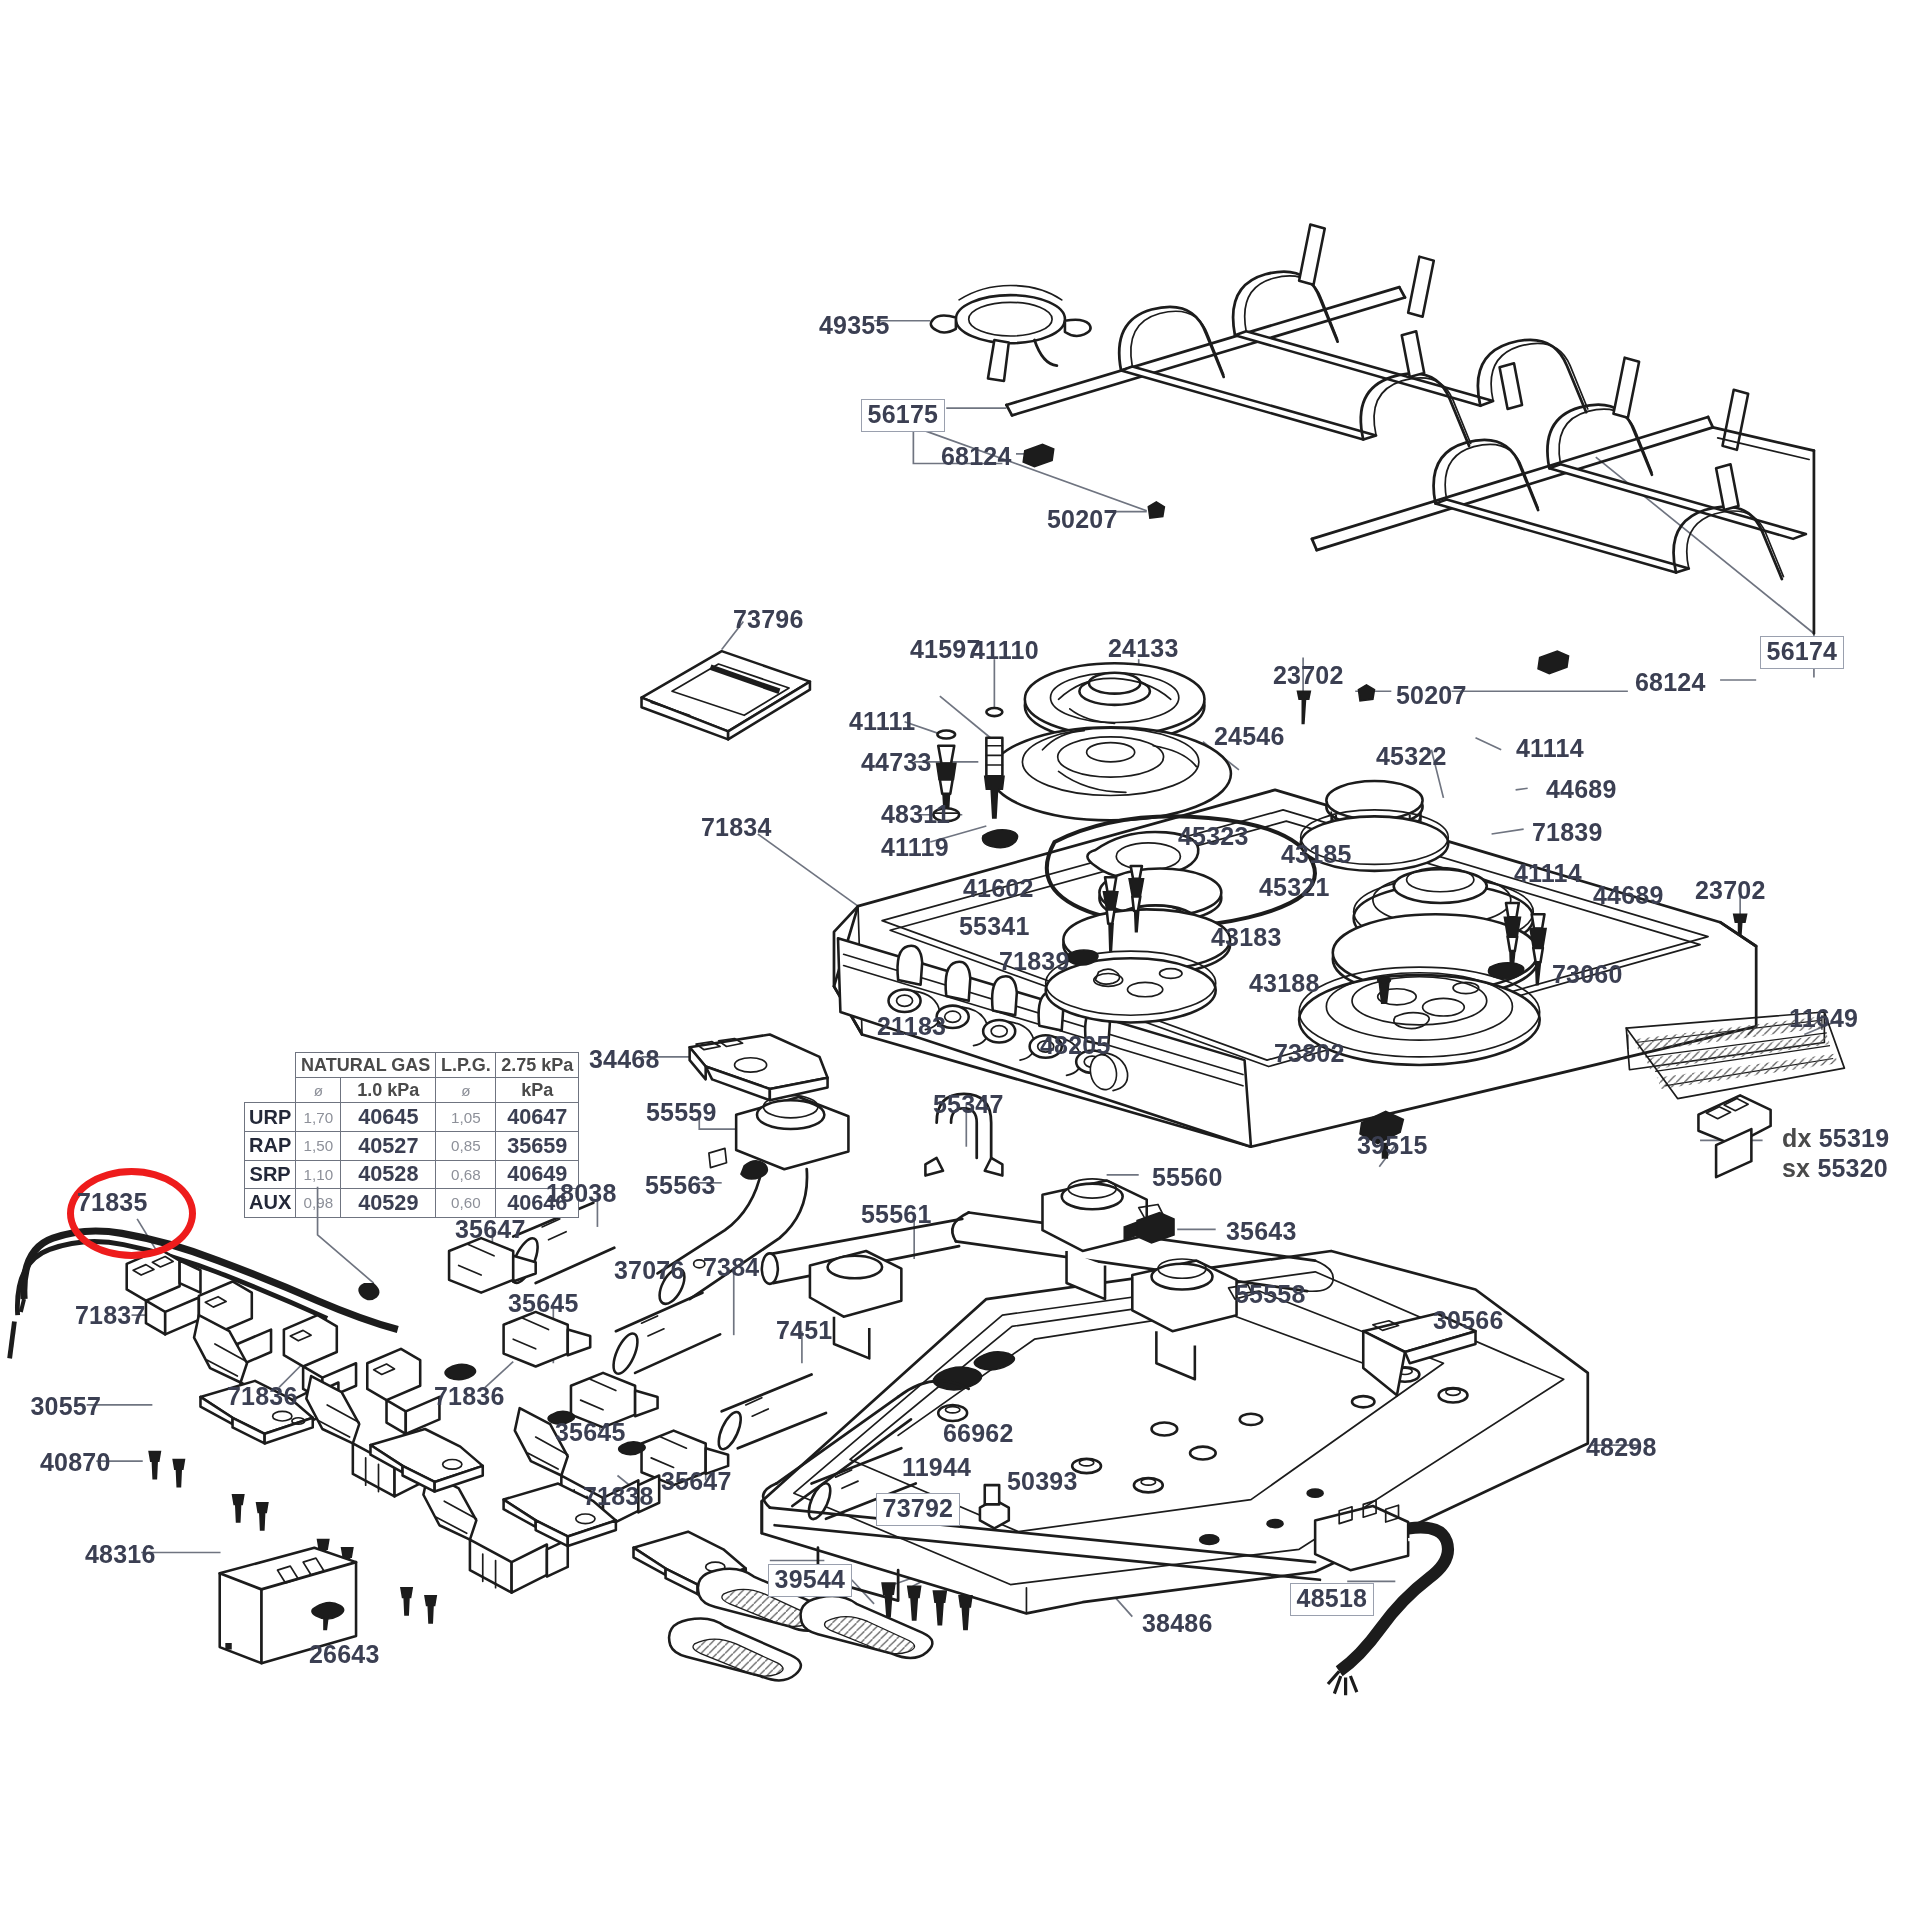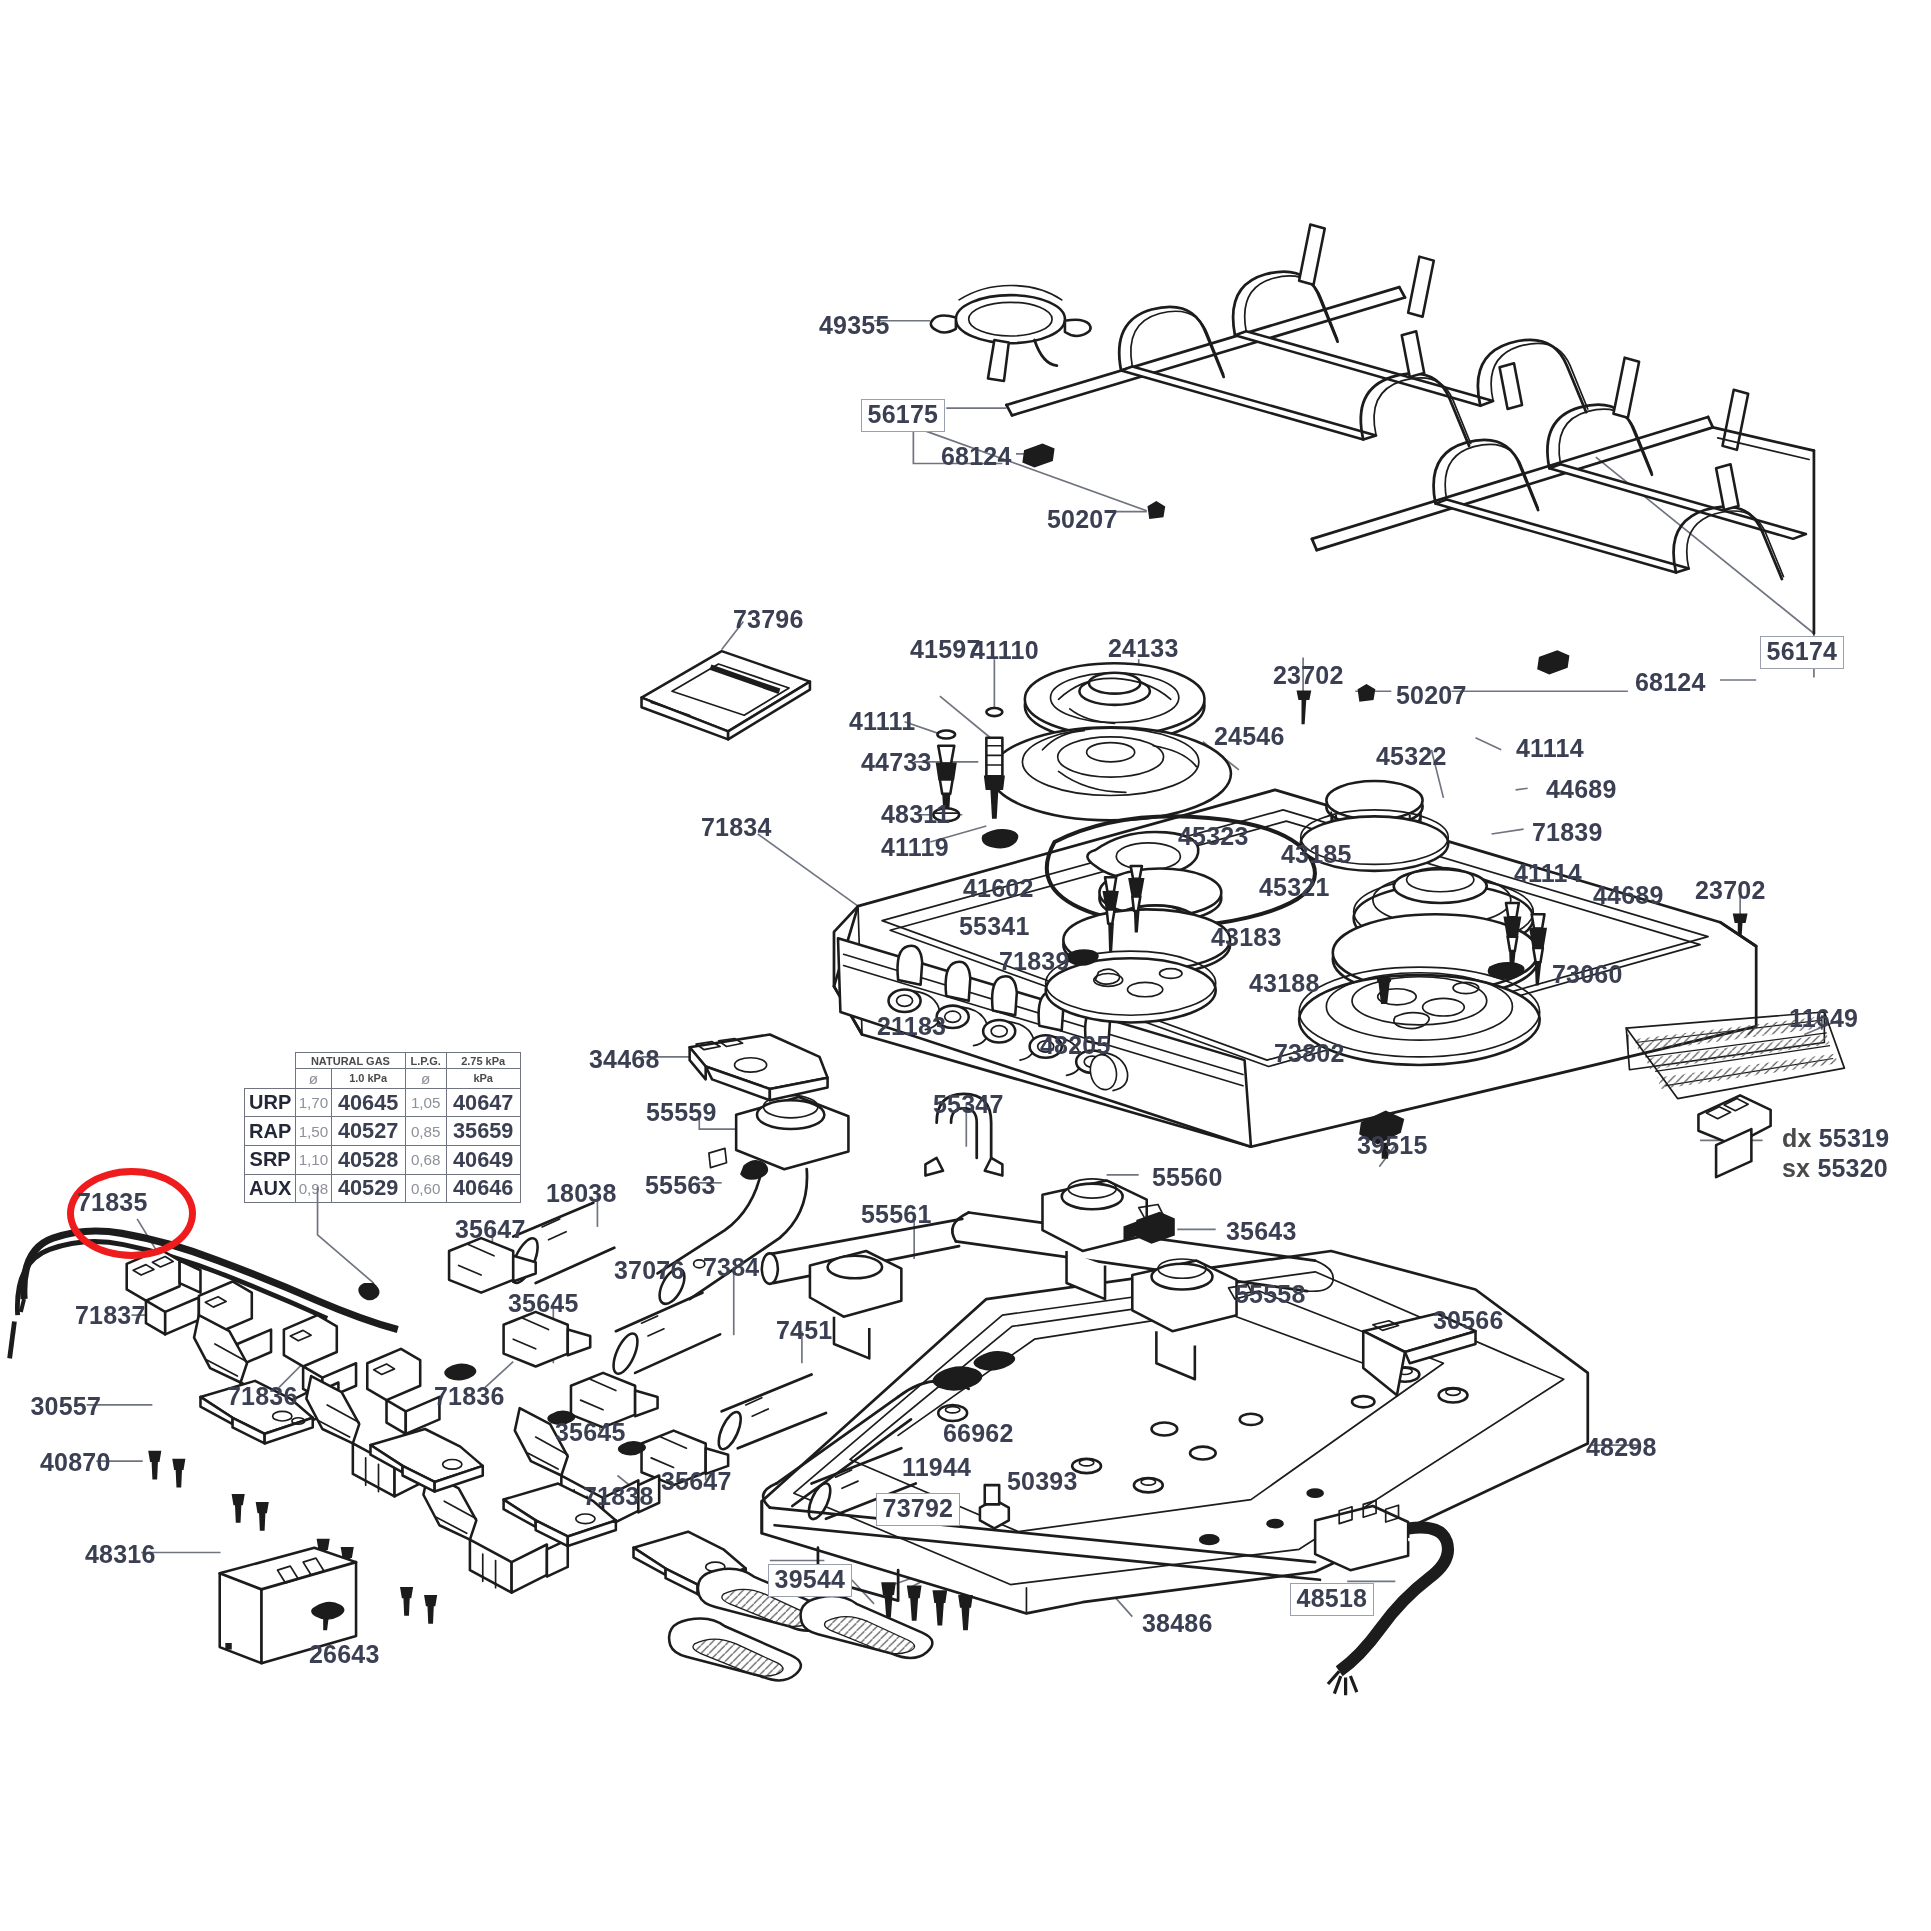--- a/index.html
+++ b/index.html
@@ -11,21 +11,21 @@
        color:#3b3f52;letter-spacing:0.2px;white-space:nowrap;line-height:1;}
   .lbl.boxed{border:1.6px solid #9aa0ae;background:#ffffff;padding:2.4px 5.6px 3.2px 5.6px;}
   .pfx{color:#4a4a4a;font-weight:700;}
 
   .hl{position:absolute;border:7.2px solid #ee1c1c;border-radius:50%;background:transparent;}
 
   
   #spec{position:absolute;border-collapse:collapse;background:#fff;}
   #spec td,#spec th{border:1.2px solid #6f7480;font-family:"Liberation Sans",sans-serif;
       text-align:center;padding:0;color:#3b3f52;}
-  #spec .hdr{font-size:11px;font-weight:700;color:#4a4a4a;padding:1.6px 4.8px;}
+  #spec .hdr{font-size:18px;font-weight:700;color:#4a4a4a;padding:1.6px 4.8px;}
   #spec .rowh{font-size:20px;font-weight:700;color:#232838;padding:0.8px 4px;}
   #spec .dia{font-size:15.2px;color:#8d9099;padding:0.8px 2.4px;font-weight:400;}
   #spec .code{font-size:21.7px;font-weight:700;color:#3b3f52;padding:0.8px 6.4px;}
 </style>
 </head>
 <body>
 
 <div id="stage">
 
 <svg id="art" viewBox="0 0 2408 2408">

